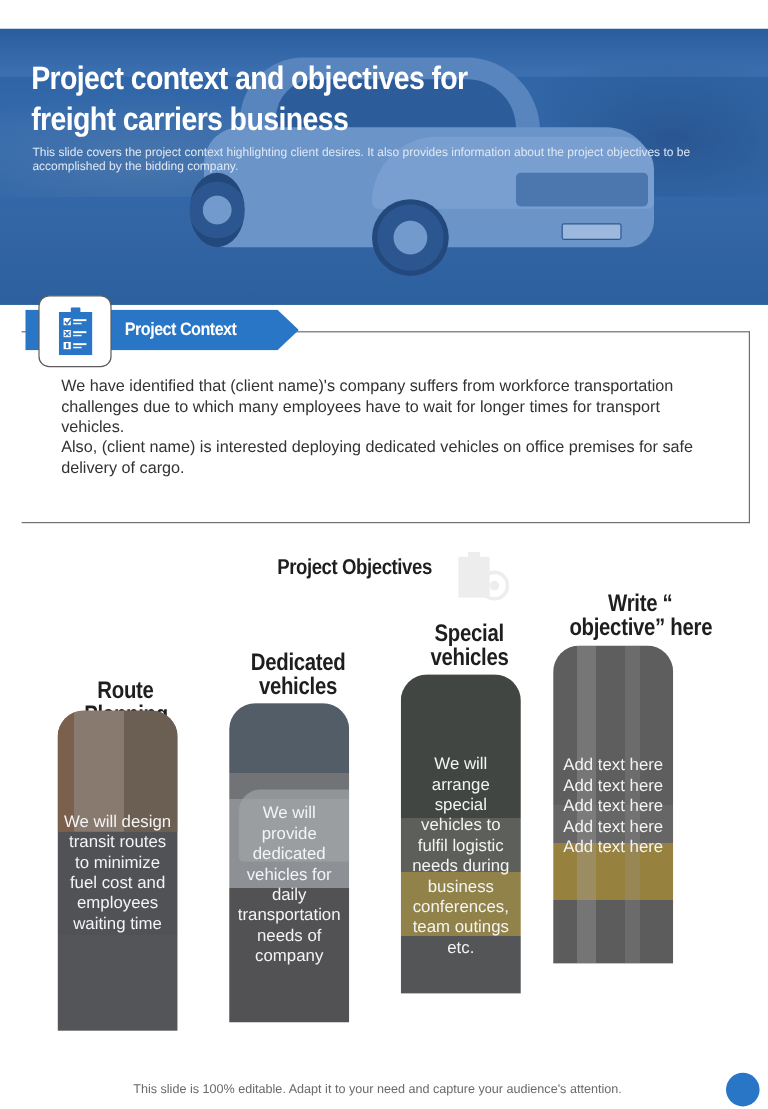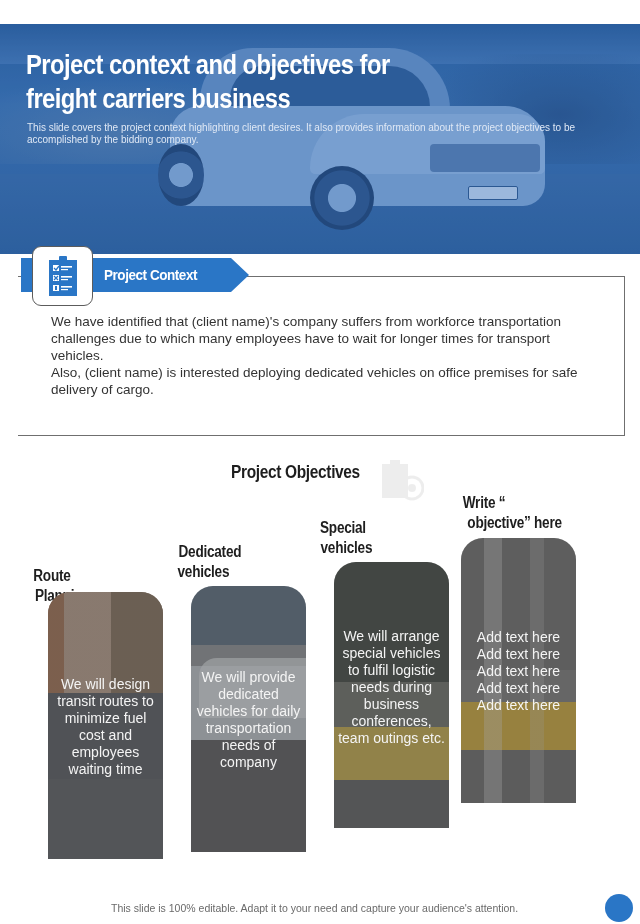--- a/index.html
+++ b/index.html
@@ -79,27 +79,27 @@
 
   
   .objectives-title {
     position: absolute; left: 231px; top: 462px;
     font-weight: bold; font-size: 18px; color: #1e1e1e; letter-spacing: -0.4px;
     transform: scaleX(0.86); transform-origin: left top;
   }
   .watermark-icon { position: absolute; left: 378px; top: 458px; width: 46px; height: 44px; opacity: 0.14; }
 
   .obj-heading {
-    position: absolute; width: 150px; text-align: left;
-    font-weight: bold; font-size: 16px; line-height: 20px; color: #1e1e1e; letter-spacing: -0.3px;
+    position: absolute; width: 150px; text-align: center;
+    font-weight: bold; font-size: 20px; line-height: 20px; color: #1e1e1e; letter-spacing: -0.3px;
   }
   .obj-heading span { display: inline-block; transform: scaleX(0.85); }
 
   .obj-card {
-    position: absolute; width: 115px; overflow: hidden;
+    position: absolute; width: 100px; overflow: hidden;
     border-radius: 22px 22px 0 0;
   }
   .obj-card .bg { position: absolute; inset: 0; }
   .obj-card .shade { position: absolute; inset: 0; background: rgba(70,70,70,0.38); }
   .obj-card .text {
     position: absolute; left: 4px; right: 4px;
     text-align: center; color: #f4f4f4; font-size: 14px; line-height: 17px;
   }
 
   

